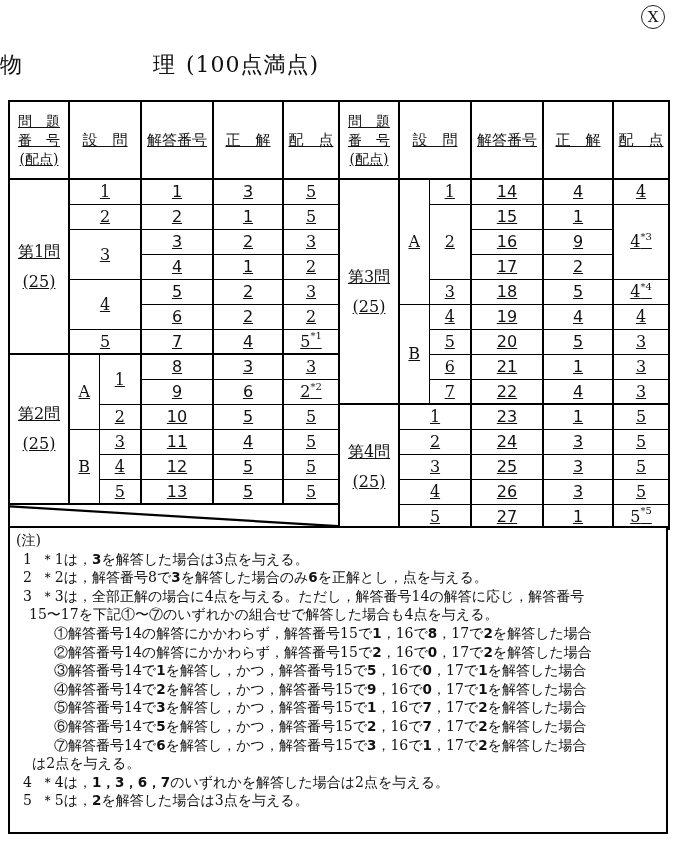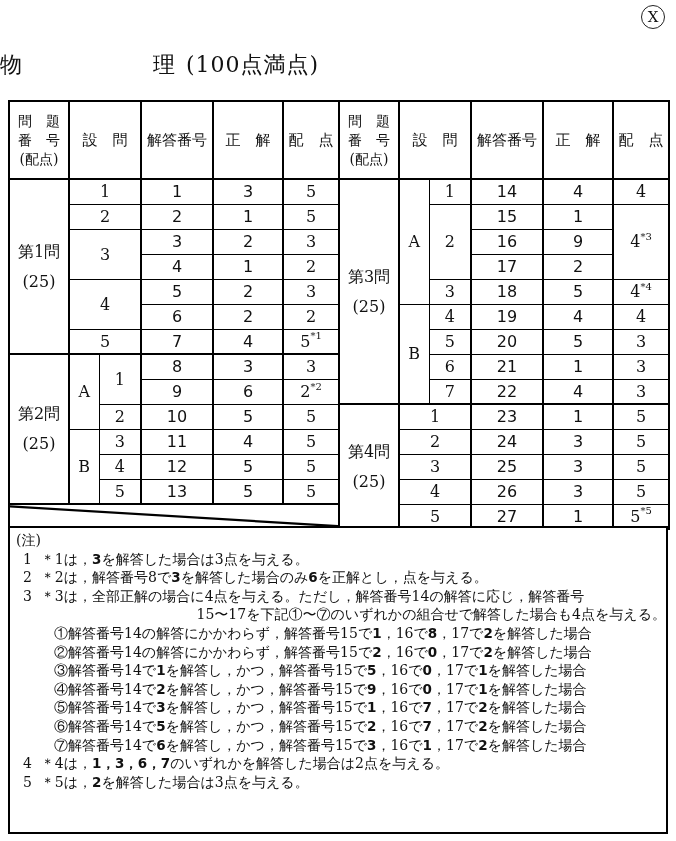--- a/index.html
+++ b/index.html
@@ -12,21 +12,21 @@
          font-size:15px;line-height:1;}
 
   
   .title{position:absolute;top:50px;left:0;width:100%;text-align:left;font-size:22px;
          letter-spacing:1px;white-space:pre;}
   .title .gap1{display:inline-block;width:130px;}
   .title .gap2{display:inline-block;width:10px;}
 
   
   .tables{position:absolute;top:100px;left:8px;width:660px;display:flex;}
-  table.tbl{border-collapse:collapse;table-layout:fixed;width:330px;border:2px solid #000;}
+  table.tbl{border-collapse:collapse;table-layout:fixed;width:330px;border:2px solid #000;text-decoration:underline;}
   table.tbl.rt{margin-left:-2px;}
   .tbl th,.tbl td{border:1px solid #000;padding:0;text-align:center;vertical-align:middle;
                   overflow:hidden;font-weight:normal;font-size:16px;}
   .tbl th{height:76px;font-size:15px;border-bottom-width:2px;}
   .tbl tr{height:25px;}
   .hline{display:block;line-height:19px;font-size:14px;}
   .bl2{border-left-width:2px !important;}
   .bt2{border-top-width:2px !important;}
   .sec div{line-height:20px;}
   .sec .sp{margin-top:10px;}
@@ -36,21 +36,21 @@
   td.diag{position:relative;padding:0;}
   td.diag svg{position:absolute;top:0;left:0;width:100%;height:100%;display:block;}
 
   
   .notes{position:absolute;top:526px;left:8px;width:656px;height:301px;border:2px solid #000;
          background:#fff;padding-top:3px;}
   .nline{height:18.6px;line-height:18.6px;font-size:14px;white-space:pre;overflow:hidden;}
   .nline .b{font-family:"DejaVu Sans","Liberation Sans",sans-serif;font-weight:bold;font-size:13.5px;}
   .nl-head{padding-left:6px;}
   .nl-num{padding-left:13px;}
-  .nl-cont{padding-left:19px;text-align:right;}
+  .nl-cont{padding-left:19px;}
   .nl-circ{padding-left:44px;}
   .nl-cont2{padding-left:22px;}
 </style>
 </head>
 <body>
 
 <div class="page">
 
   <div class="badge">
     <span>X</span>
@@ -302,18 +302,19 @@
         <div class="nline nl-num"><span>2  ＊2は，解答番号8で</span><span class="b">3</span><span>を解答した場合のみ</span><span class="b">6</span><span>を正解とし，点を与える。</span></div>
         <div class="nline nl-num"><span>3  ＊3は，全部正解の場合に4点を与える。ただし，解答番号14の解答に応じ，解答番号</span></div>
         <div class="nline nl-cont"><span>15〜17を下記①〜⑦のいずれかの組合せで解答した場合も4点を与える。</span></div>
         <div class="nline nl-circ"><span>①解答番号14の解答にかかわらず，解答番号15で</span><span class="b">1</span><span>，16で</span><span class="b">8</span><span>，17で</span><span class="b">2</span><span>を解答した場合</span></div>
         <div class="nline nl-circ"><span>②解答番号14の解答にかかわらず，解答番号15で</span><span class="b">2</span><span>，16で</span><span class="b">0</span><span>，17で</span><span class="b">2</span><span>を解答した場合</span></div>
         <div class="nline nl-circ"><span>③解答番号14で</span><span class="b">1</span><span>を解答し，かつ，解答番号15で</span><span class="b">5</span><span>，16で</span><span class="b">0</span><span>，17で</span><span class="b">1</span><span>を解答した場合</span></div>
         <div class="nline nl-circ"><span>④解答番号14で</span><span class="b">2</span><span>を解答し，かつ，解答番号15で</span><span class="b">9</span><span>，16で</span><span class="b">0</span><span>，17で</span><span class="b">1</span><span>を解答した場合</span></div>
         <div class="nline nl-circ"><span>⑤解答番号14で</span><span class="b">3</span><span>を解答し，かつ，解答番号15で</span><span class="b">1</span><span>，16で</span><span class="b">7</span><span>，17で</span><span class="b">2</span><span>を解答した場合</span></div>
         <div class="nline nl-circ"><span>⑥解答番号14で</span><span class="b">5</span><span>を解答し，かつ，解答番号15で</span><span class="b">2</span><span>，16で</span><span class="b">7</span><span>，17で</span><span class="b">2</span><span>を解答した場合</span></div>
         <div class="nline nl-circ"><span>⑦解答番号14で</span><span class="b">6</span><span>を解答し，かつ，解答番号15で</span><span class="b">3</span><span>，16で</span><span class="b">1</span><span>，17で</span><span class="b">2</span><span>を解答した場合</span></div>
+        <div class="nline nl-cont2"><span>は2点を与える。</span></div>
         <div class="nline nl-num"><span>4  ＊4は，</span><span class="b">1，3，6，7</span><span>のいずれかを解答した場合は2点を与える。</span></div>
         <div class="nline nl-num"><span>5  ＊5は，</span><span class="b">2</span><span>を解答した場合は3点を与える。</span></div>
       </div>
   </div>
 
 </div>
 
 </body></html>

